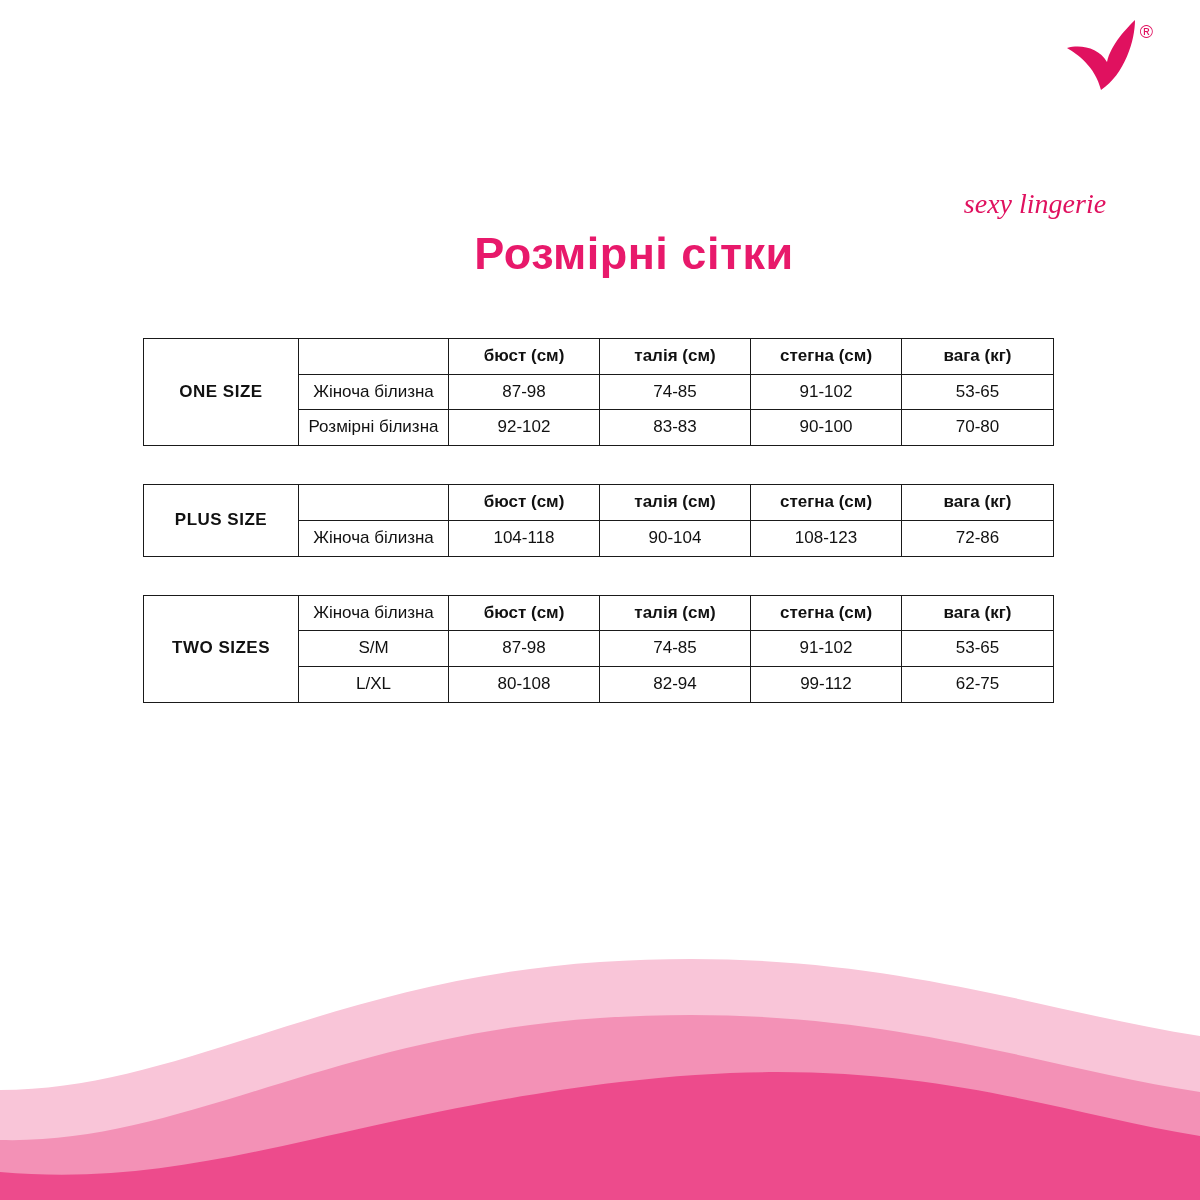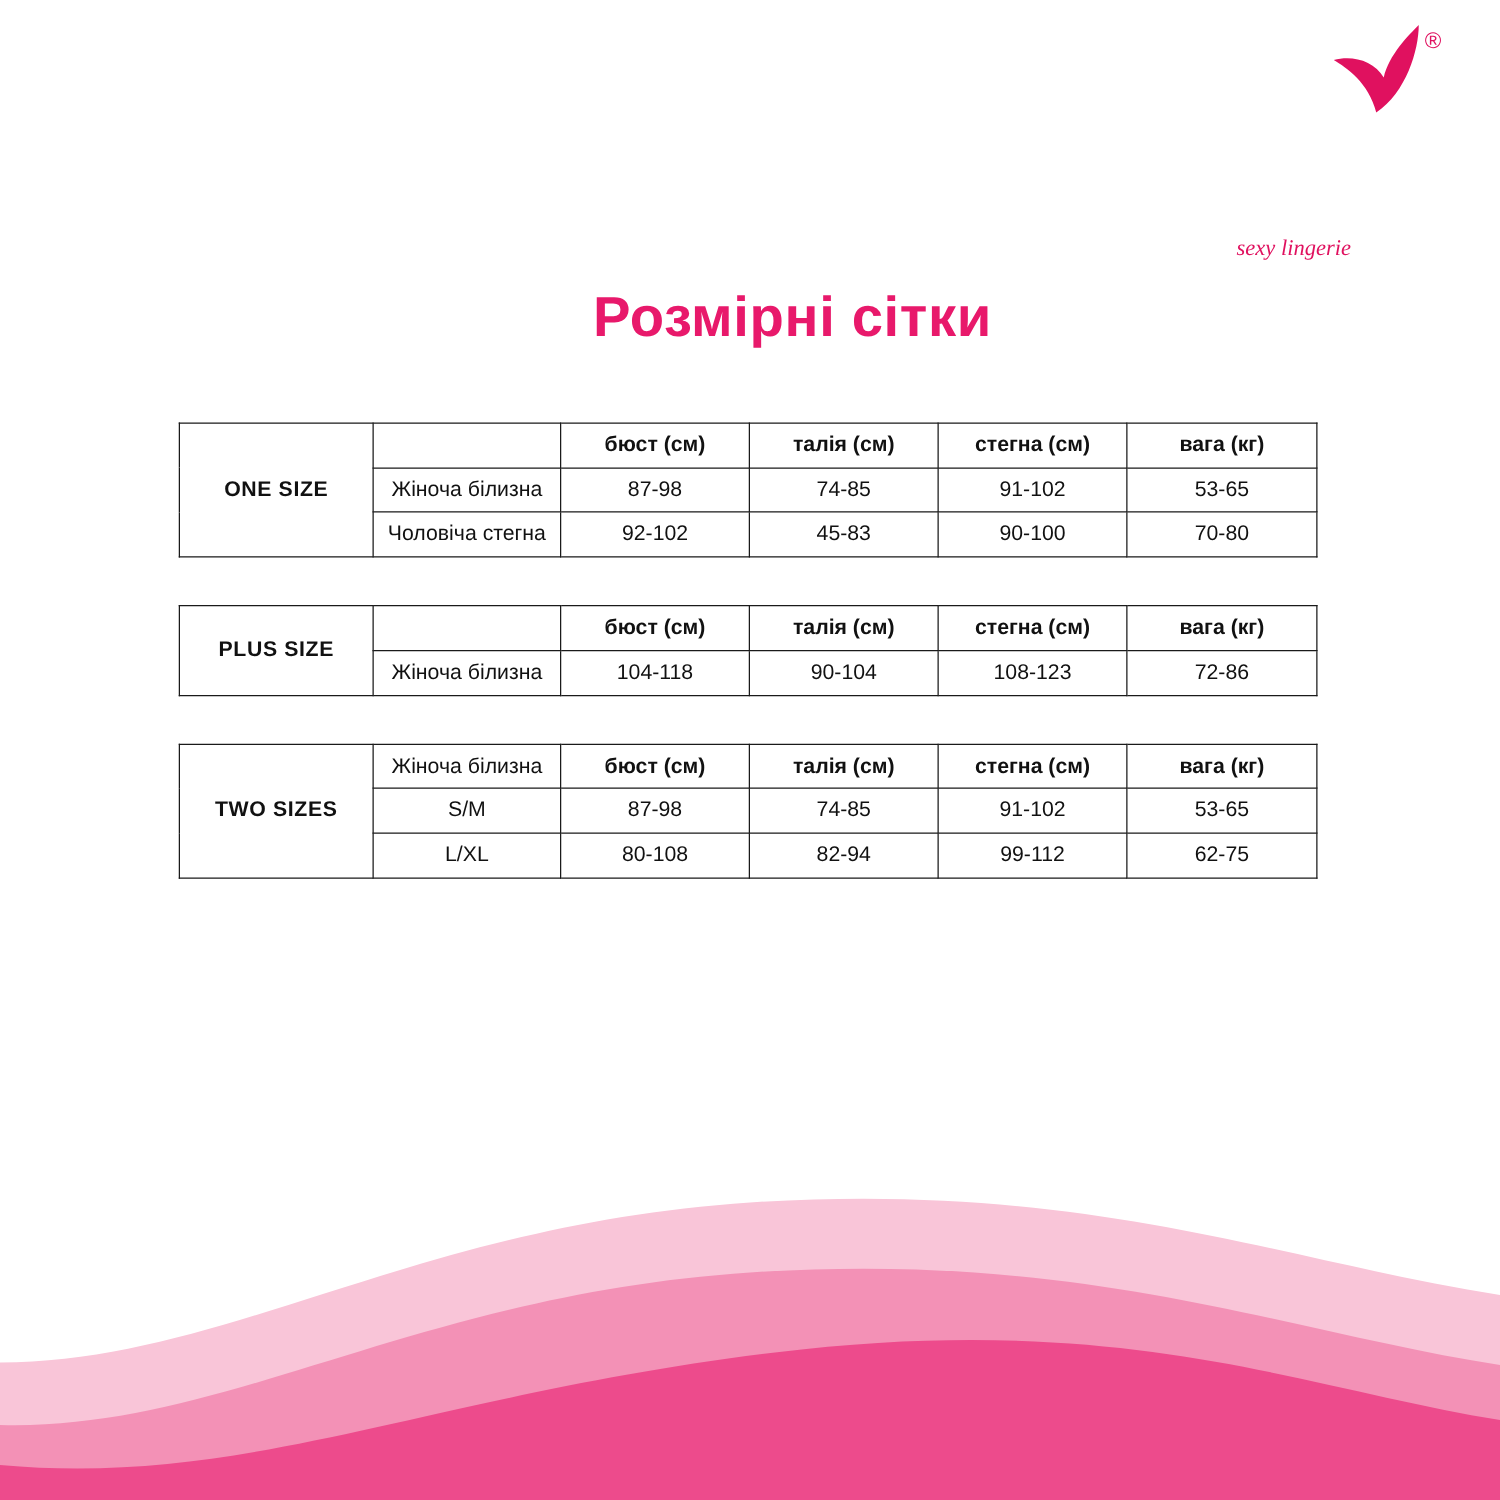--- a/index.html
+++ b/index.html
@@ -43,21 +43,21 @@
     line-height: 1;
   }
   .logo-tagline {
     position: absolute;
     left: 0;
     top: 178px;
     width: 240px;
     text-align: center;
     font-family: "Liberation Serif", serif;
     font-style: italic;
-    font-size: 18px;
+    font-size: 28px;
     color: #e0115f;
   }
   .logo-reg {
     position: absolute;
     right: 2px;
     top: 12px;
     font-size: 18px;
     color: #e0115f;
     font-family: "Liberation Sans", sans-serif;
   }
@@ -174,23 +174,23 @@
         <td class="hdr-cell">вага (кг)</td>
       </tr>
       <tr>
         <td class="row-head">Жіноча білизна</td>
         <td>87-98</td>
         <td>74-85</td>
         <td>91-102</td>
         <td>53-65</td>
       </tr>
       <tr>
-        <td class="row-head">Чоловіча стегна</td>
+        <td class="row-head">Розмірні білизна</td>
         <td>92-102</td>
-        <td>45-83</td>
+        <td>83-83</td>
         <td>90-100</td>
         <td>70-80</td>
       </tr>
     </tbody>
   </table>
 
   <table class="size-table">
     <colgroup>
         <col class="c1">
         <col class="c2">

